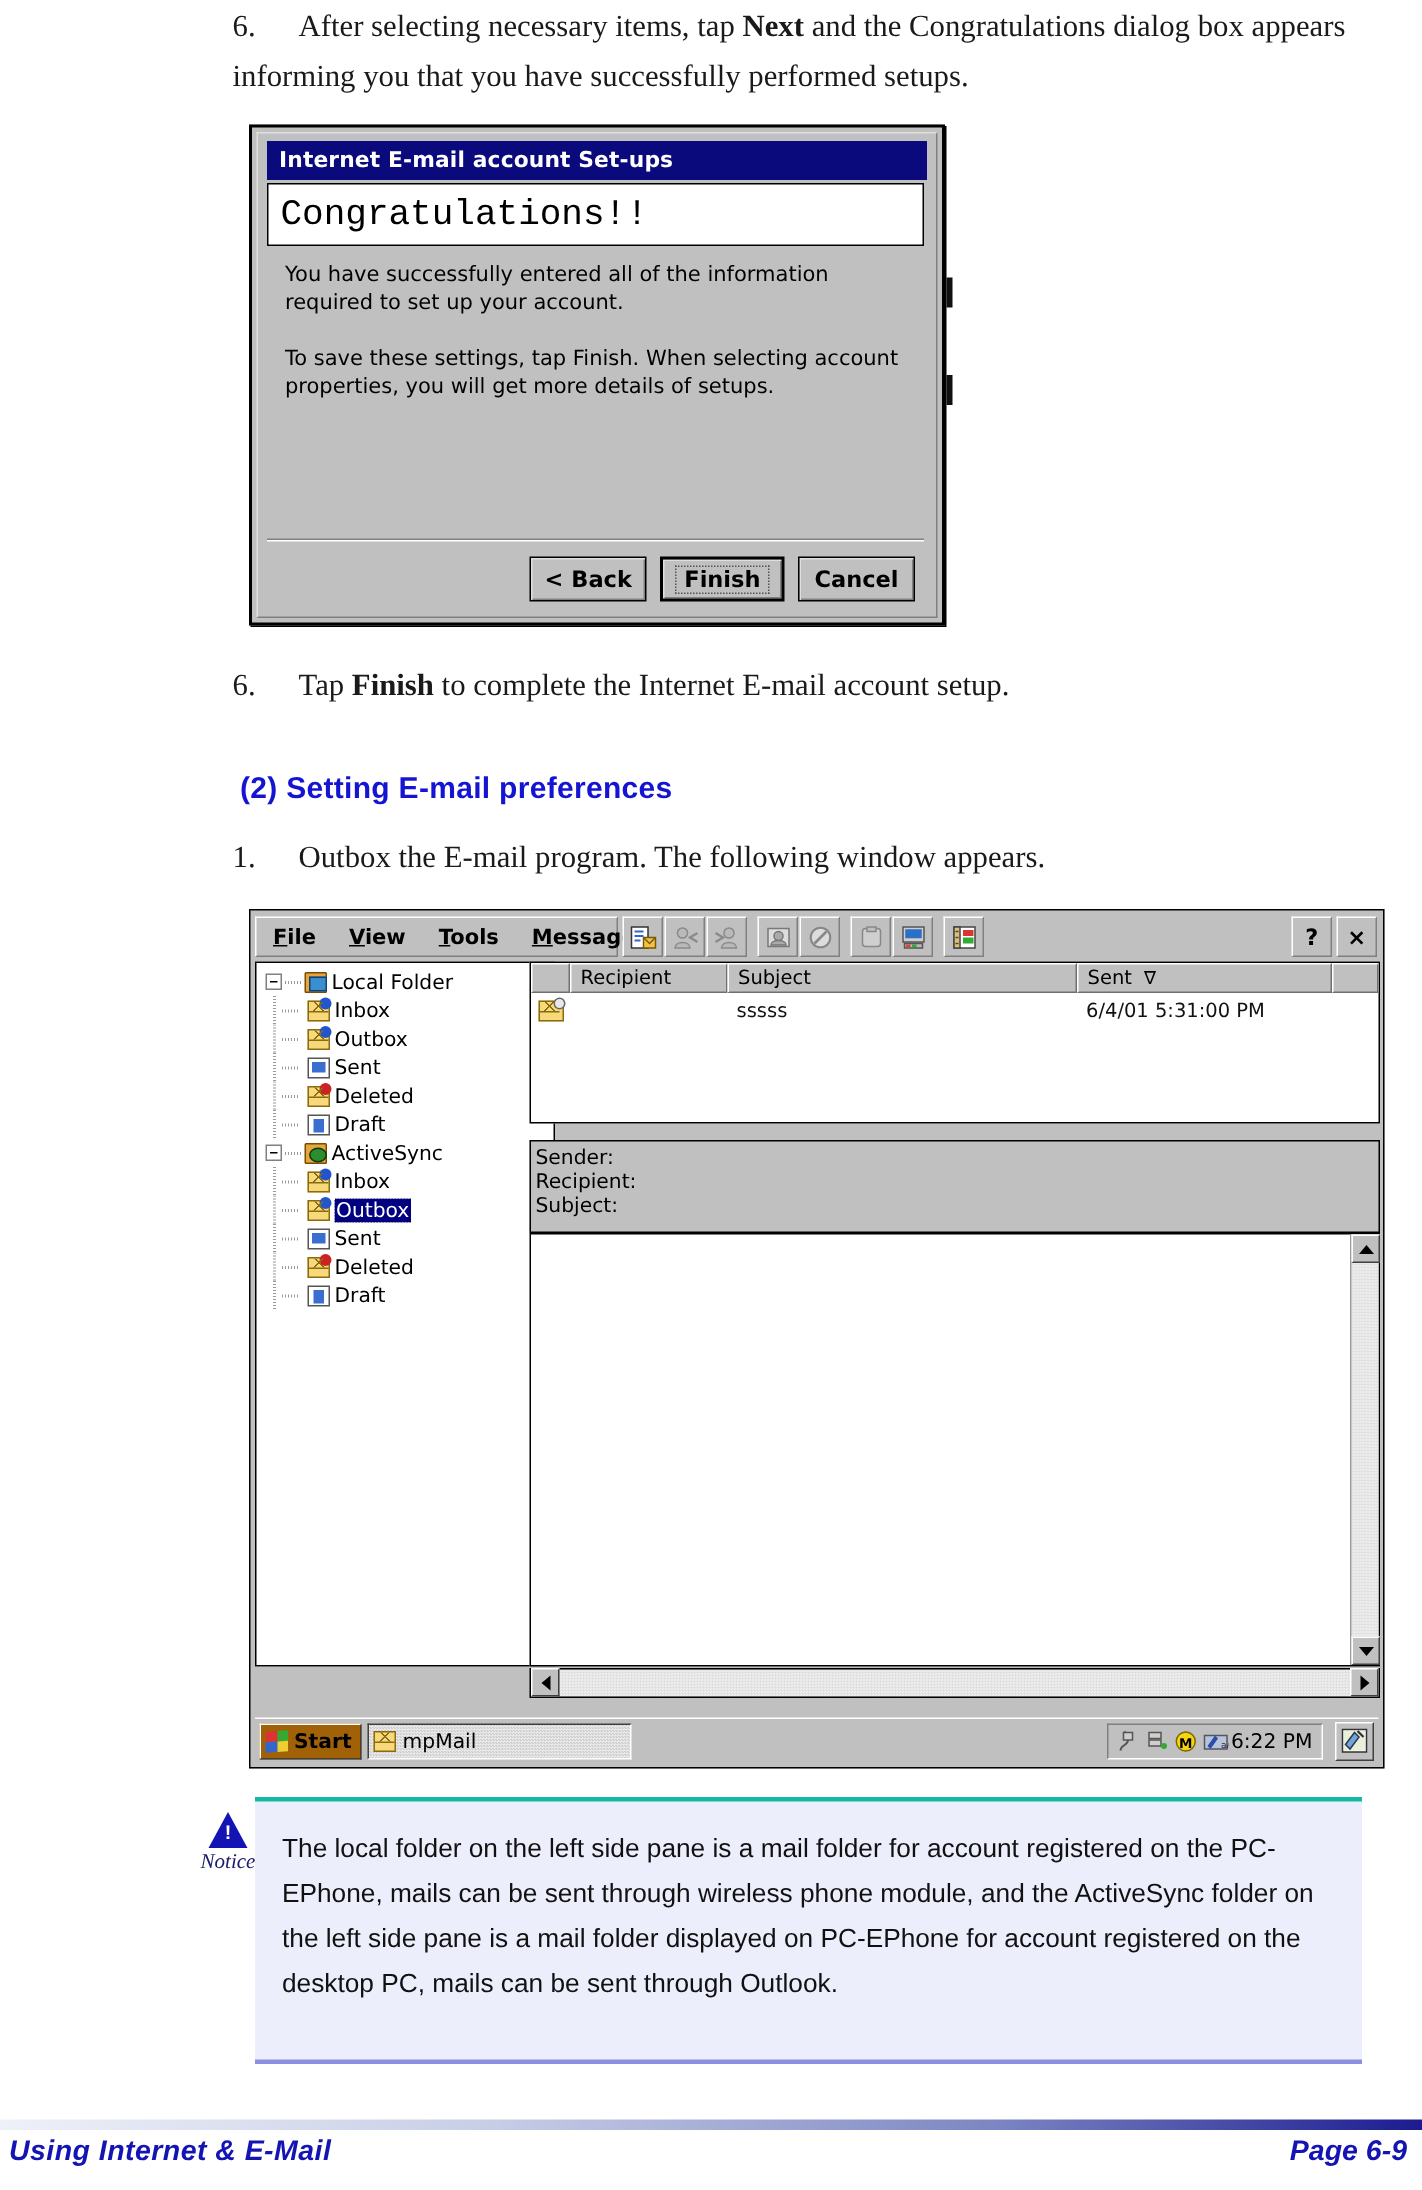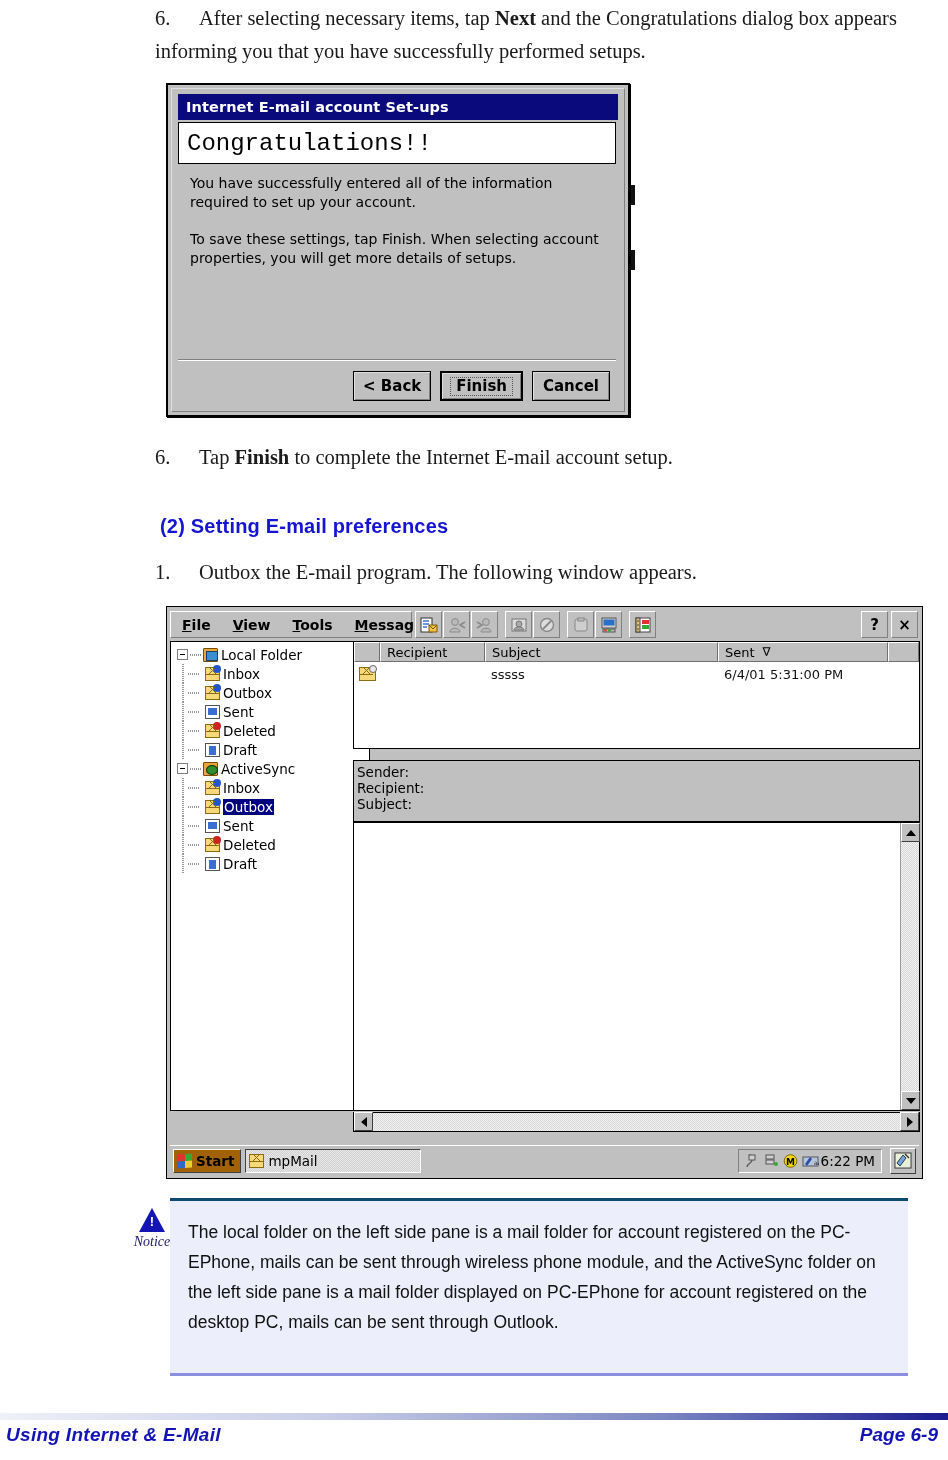--- a/index.html
+++ b/index.html
@@ -318,21 +318,21 @@
     color:#fff; font-family:"Liberation Sans", sans-serif; font-weight:bold; font-size:13px;
     text-align:center; line-height:1;
   }
   .notice-cap {
     font-family:"Liberation Serif", serif; font-style:italic;
     font-size:14px; color:#1a1a6a; margin-top:2px;
   }
   .notice-box {
     position:absolute; left:62px; top:0; right:0; bottom:0;
     background:#eceefc;
-    border-top:3px solid #0c4a6e;
+    border-top:3px solid #14b8a6;
     border-bottom:3px solid #8a8fe0;
   }
   .notice-text {
     padding:16px 24px 0 18px;
     font-family:"Liberation Sans", sans-serif;
     font-size:17.5px; color:#111; line-height:30px;
   }
 
   
   .footrule {

